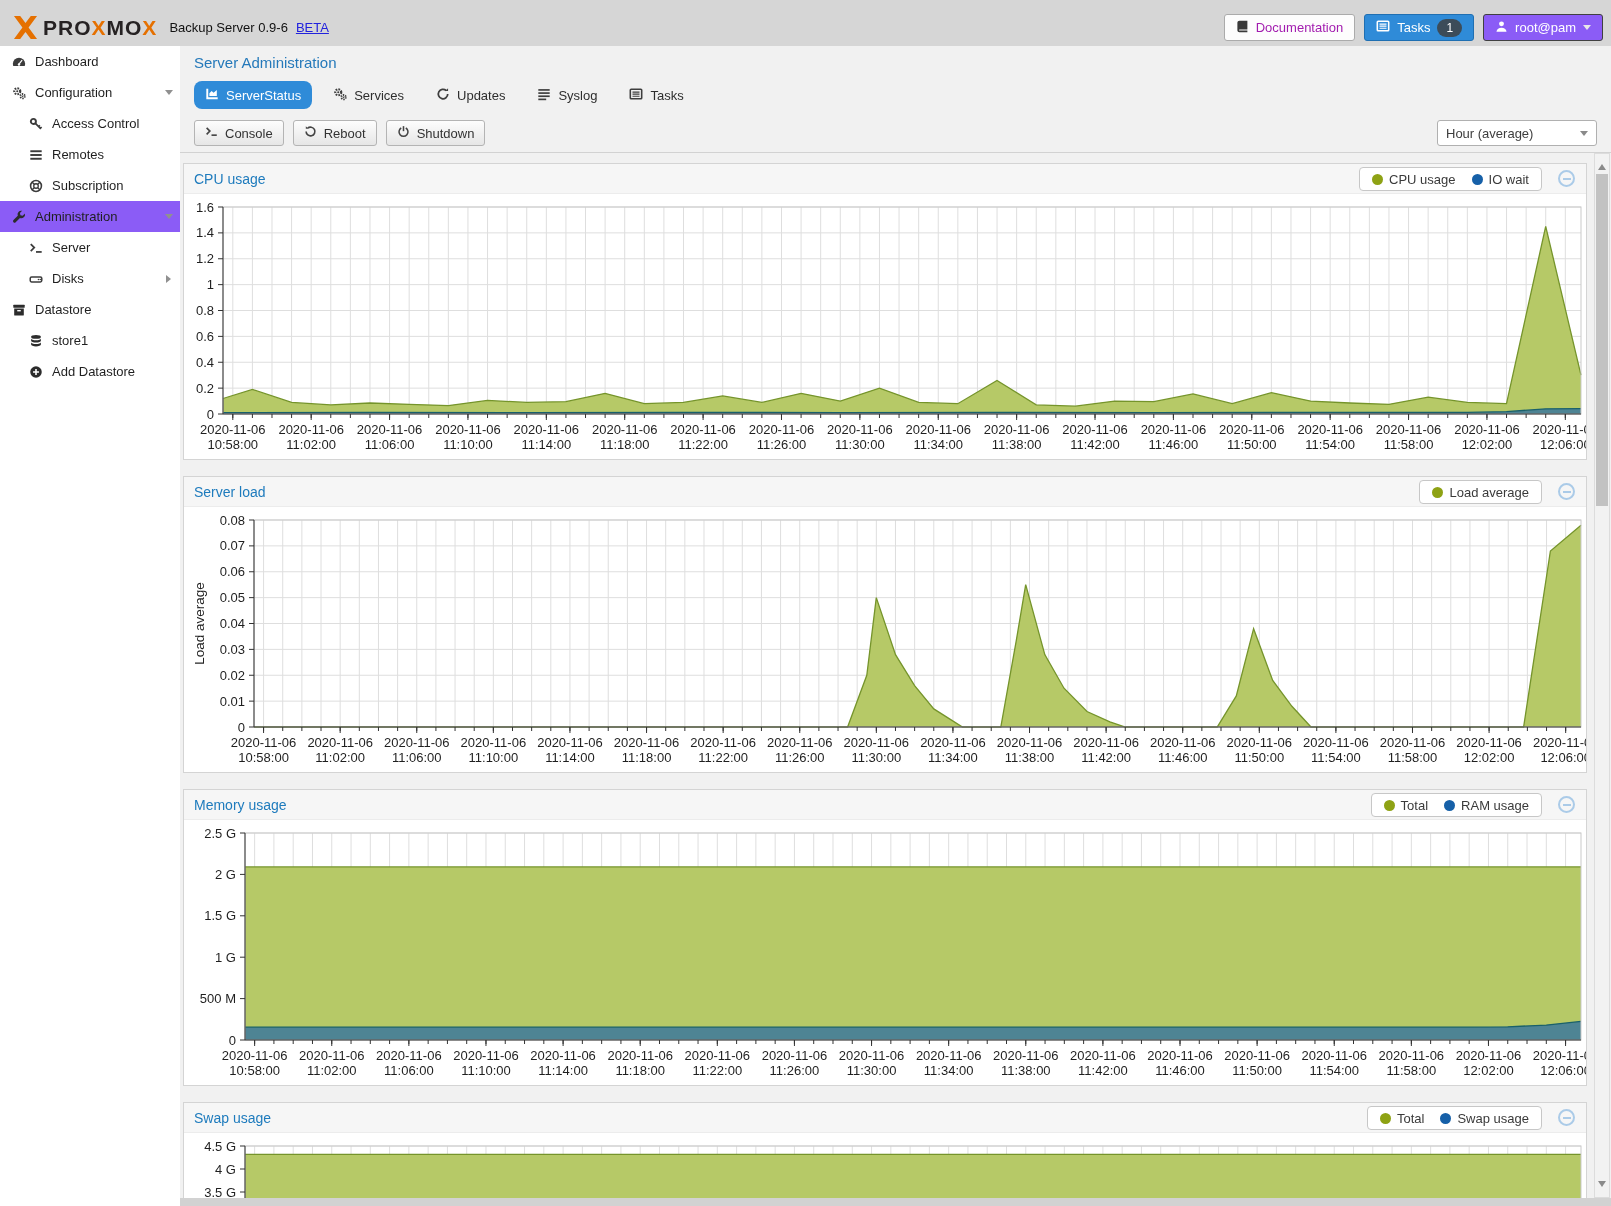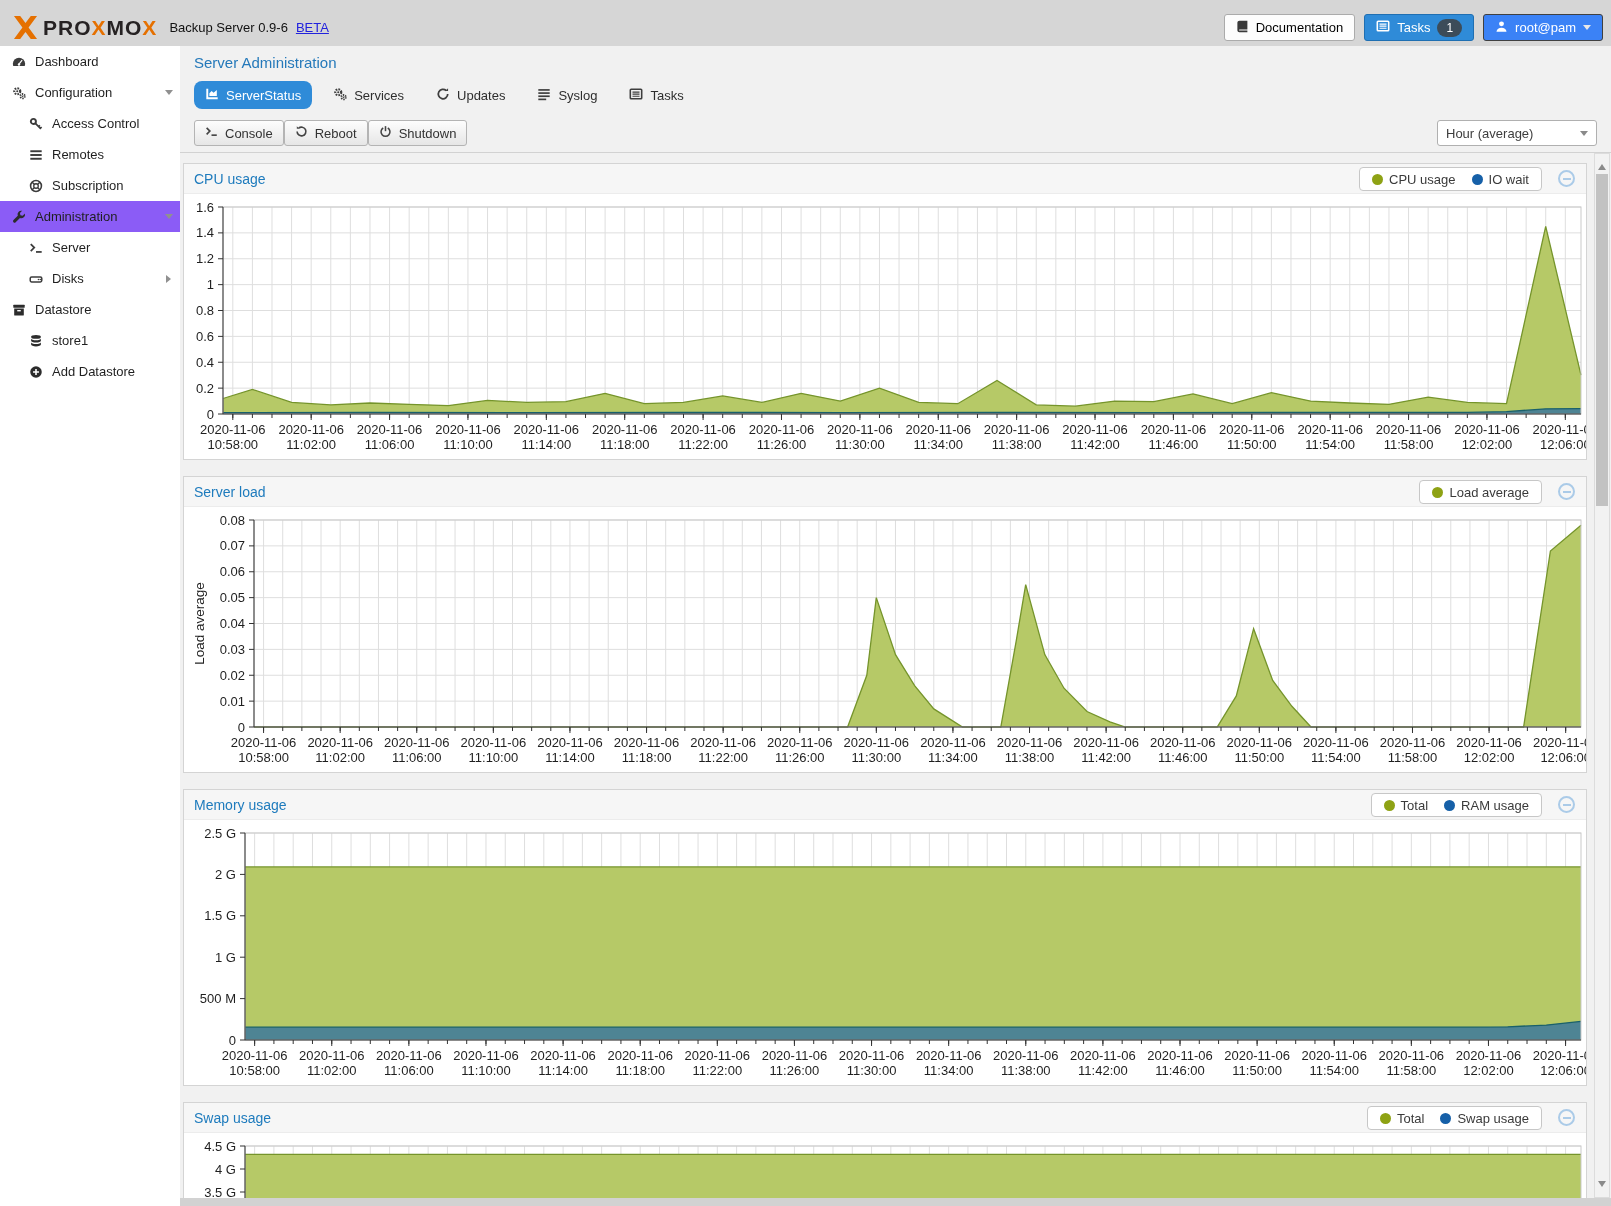--- a/index.html
+++ b/index.html
@@ -11,23 +11,23 @@
   .tophdr { position:absolute; left:0; top:0; width:1611px; height:58px;
     background:#d6d6d6; border-bottom:3px solid #ef4444; display:flex; align-items:center; }
   .logo { display:flex; align-items:center; margin-left:12px; }
   .brand { font-size:21px; font-weight:bold; letter-spacing:1px; color:#262223; margin-left:4px; }
   .brand .ox { color:#e57000; }
   .product { font-size:13px; color:#111; margin-left:12px; }
   .beta { font-size:13px; color:#2222dd; text-decoration:underline; margin-left:8px; cursor:pointer; }
   .hdr-right { margin-left:auto; margin-right:8px; display:flex; align-items:center; gap:9px; }
   .hbtn { height:27px; display:inline-flex; align-items:center; gap:7px; padding:0 11px;
     border-radius:3px; font-size:13px; cursor:pointer; }
-  .hbtn.light { background:#fdfdfd; border:1px solid #ababab; color:#000000; }
+  .hbtn.light { background:#fdfdfd; border:1px solid #ababab; color:#a21caf; }
   .hbtn.blue { background:#2f8bd8; border:1px solid #1f6fb2; color:#fff; }
-  .hbtn.dark { background:#3b82f6; border:1px solid #404040; color:#fff; }
+  .hbtn.dark { background:#8b5cf6; border:1px solid #404040; color:#fff; }
   .badge { background:#3c4c59; color:#fff; font-size:12px; border-radius:9px; padding:2px 9px; }
   .caret { width:0; height:0; border:4px solid transparent; border-top:5px solid #e8e8e8; margin-top:4px; }
 
   
   .sidebar { position:absolute; left:0; top:46px; width:180px; bottom:0; background:#fff; }
   .nav-item { height:31px; display:flex; align-items:center; font-size:13px; color:#1f1f1f; cursor:pointer; }
   .nav-item .nicon { width:16px; display:inline-flex; justify-content:center; color:#3c3c3c; }
   .nav-item .nlabel { margin-left:8px; }
   .nav-item.lvl1 { padding-left:11px; }
   .nav-item.lvl2 { padding-left:28px; }
@@ -41,21 +41,21 @@
   .main { position:absolute; left:180px; top:46px; width:1431px; bottom:0; background:#f1f1f1;
     display:flex; flex-direction:column; }
   .page-title { margin:8px 0 0 14px; font-size:15px; color:#2579ba; }
   .tabbar { margin:10px 0 0 14px; display:flex; gap:10px; height:28px; }
   .tab { display:inline-flex; align-items:center; gap:7px; padding:0 11px; font-size:13px;
     color:#2e2e2e; border-radius:8px; cursor:pointer; }
   .tab .ic { color:#3e3e3e; }
   .tab.active { background:#2f8bd8; color:#fff; }
   .tab.active .ic { color:#fff; }
   .toolbar { margin-top:7px; padding:4px 14px 6px 14px; border-bottom:1px solid #d2d2d2;
-    display:flex; align-items:center; }
+    display:flex; align-items:center; gap:9px; }
   .tbtn { height:26px; display:inline-flex; align-items:center; gap:7px; padding:0 10px;
     background:linear-gradient(#fdfdfd,#e6e6e6); border:1px solid #b4b4b4; border-radius:3px;
     font-size:13px; color:#333; cursor:pointer; }
   .tbtn .ic { color:#444; }
   .select { margin-left:auto; width:160px; height:26px; background:#fff; border:1px solid #b0b0b0;
     border-radius:3px; font-size:13px; color:#3d3d3d; display:flex; align-items:center;
     padding:0 8px; cursor:pointer; }
   .select .sel-caret { margin-left:auto; width:0; height:0; border:4px solid transparent;
     border-top:5px solid #8a8a8a; margin-top:4px; }
 

